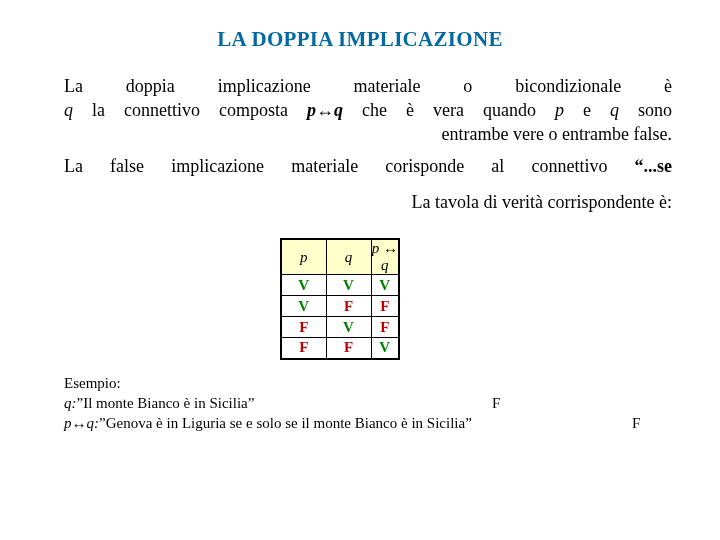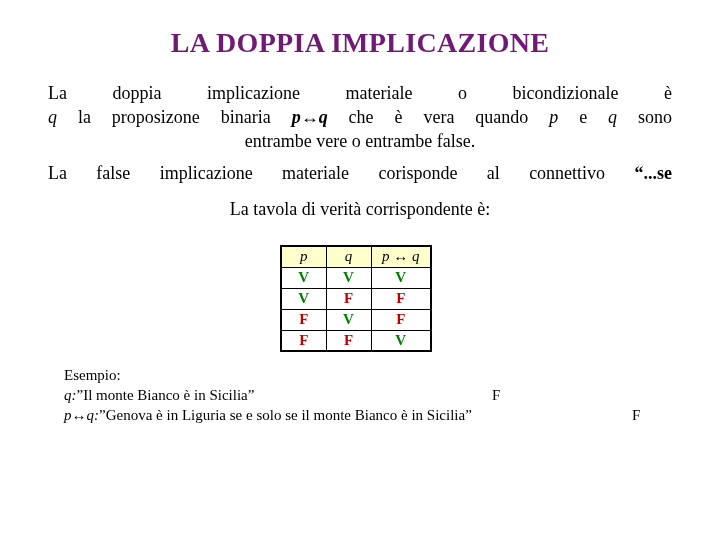--- a/index.html
+++ b/index.html
@@ -7,42 +7,42 @@
   body {
     background:#ffffff;
     font-family:"Liberation Serif","DejaVu Serif",serif;
     color:#000000;
   }
   .slide { position:relative; width:720px; height:540px; background:#fff; overflow:hidden; }
 
   .title {
     margin-top:27px;
     text-align:center;
-    font-size:28px;
+    font-size:21px;
     font-weight:bold;
-    color:#701a75;
+    color:#0369a1;
     letter-spacing:0.3px;
   }
 
-  .para { margin-left:48px; margin-right:48px; font-size:18px; line-height:24px; }
+  .para { margin-left:64px; margin-right:48px; font-size:18px; line-height:24px; }
   .p1 { margin-top:22px; }
   .p2 { margin-top:8px; }
   .p3 { margin-top:12px; }
 
   .jline { display:block; text-align:justify; text-align-last:justify; }
-  .lline { display:block; text-align:center; }
+  .lline { display:block; text-align:right; }
 
   .truth-table { border-collapse:collapse; margin:24px 0 0 280px; border:2px solid #000; }
   .truth-table th, .truth-table td {
     border:1px solid #000;
     width:45px; height:21px;
     text-align:center; vertical-align:middle;
     font-size:15px; padding:0;
   }
-  .truth-table th.wide, .truth-table td.wide { width:60px;border-radius:6px; }
+  .truth-table th.wide, .truth-table td.wide { width:28px;border-radius:6px; }
   .truth-table th { font-style:italic; font-weight:normal; background:#ffffcc; }
   .truth-cell { font-weight:bold; }
   .tv-green { color:#008000; }
   .tv-red { color:#c00000; }
 
   .example { margin:13px 48px 0 64px; font-size:15px; line-height:20px; }
   .ex-line { position:relative; }
   .ex-val { position:absolute; top:0; }
   .ex-line.l1 .ex-val { left:394px; }
   .ex-line.l2 .ex-val { left:428px; }
@@ -50,21 +50,21 @@
 </style>
 </head>
 <body>
 
 <div class="slide">
 
   <div class="title">LA DOPPIA IMPLICAZIONE</div>
 
   <div class="para p1">
     <span class="jline"><span>La doppia implicazione materiale o bicondizionale è</span></span>
-    <span class="jline"><i>q</i><span> la proposizone binaria </span><b><i>p↔q</i></b><span> che è vera quando </span><i>p</i><span> e </span><i>q</i><span> sono</span></span>
+    <span class="jline"><i>q</i><span> la connettivo composta </span><b><i>p↔q</i></b><span> che è vera quando </span><i>p</i><span> e </span><i>q</i><span> sono</span></span>
     <span class="lline"><span>entrambe vere o entrambe false.</span></span>
   </div>
 
   <div class="para p2">
     <span class="jline"><span>La false implicazione materiale corisponde al connettivo </span><b>“...se</b></span>
   </div>
 
   <div class="para p3">
     <span class="lline"><span>La tavola di verità corrispondente è:</span></span>
   </div>

